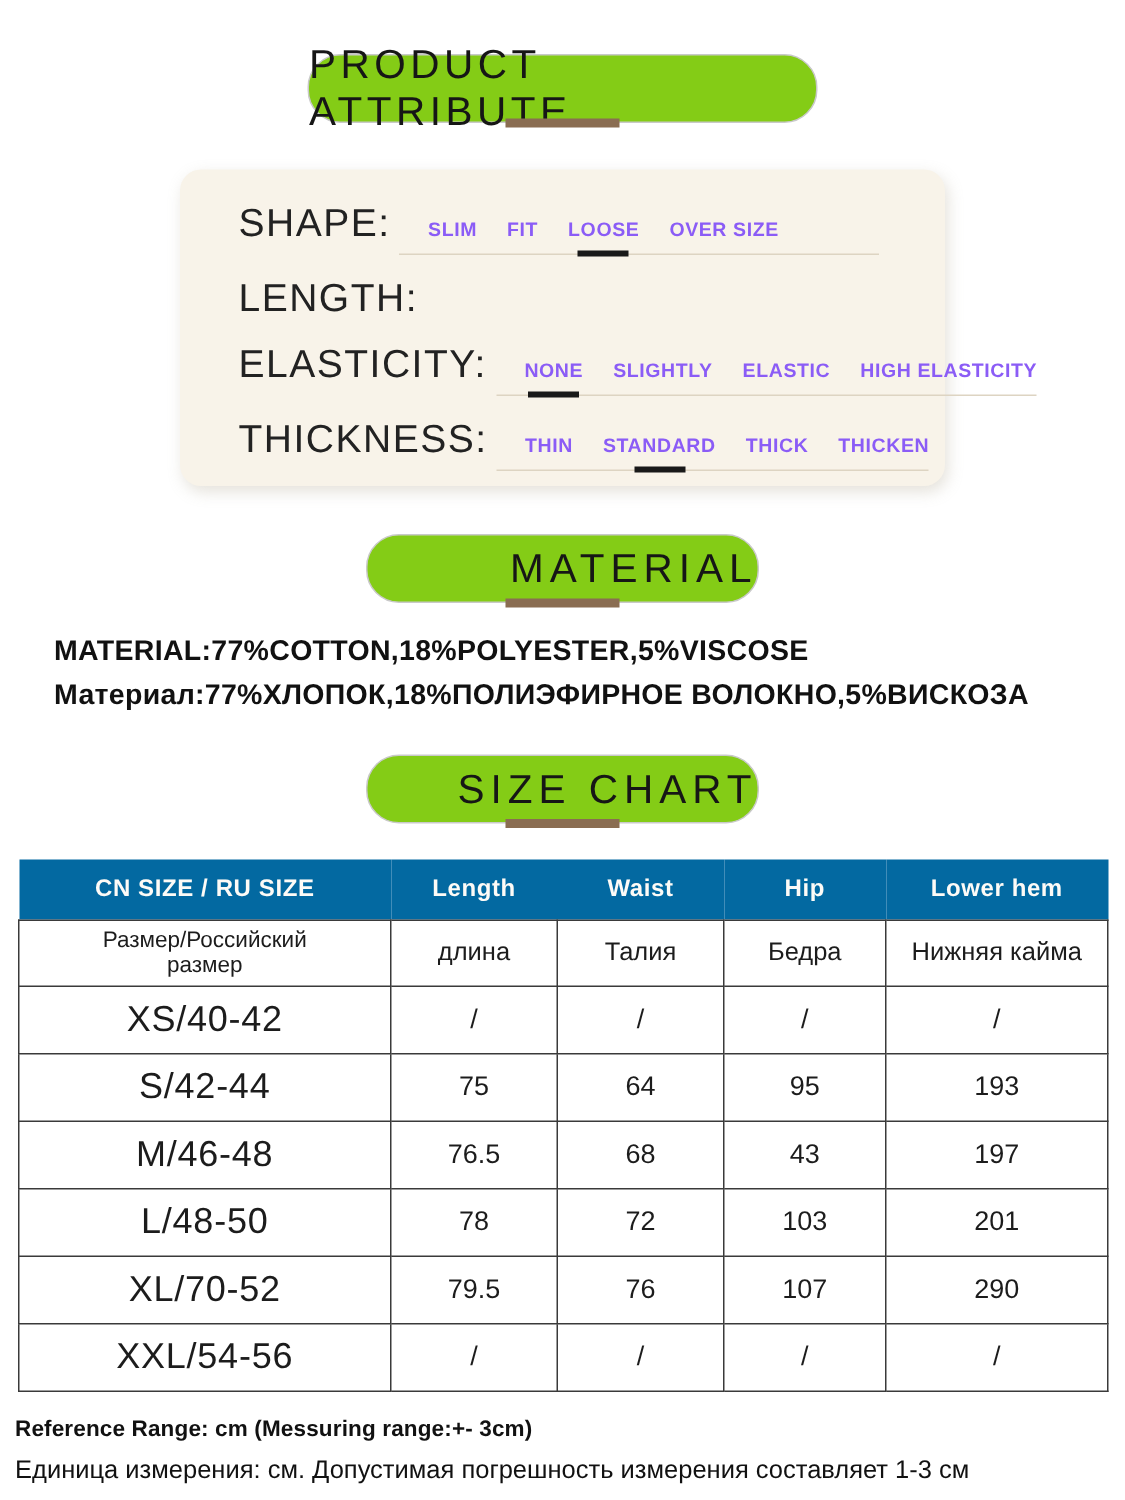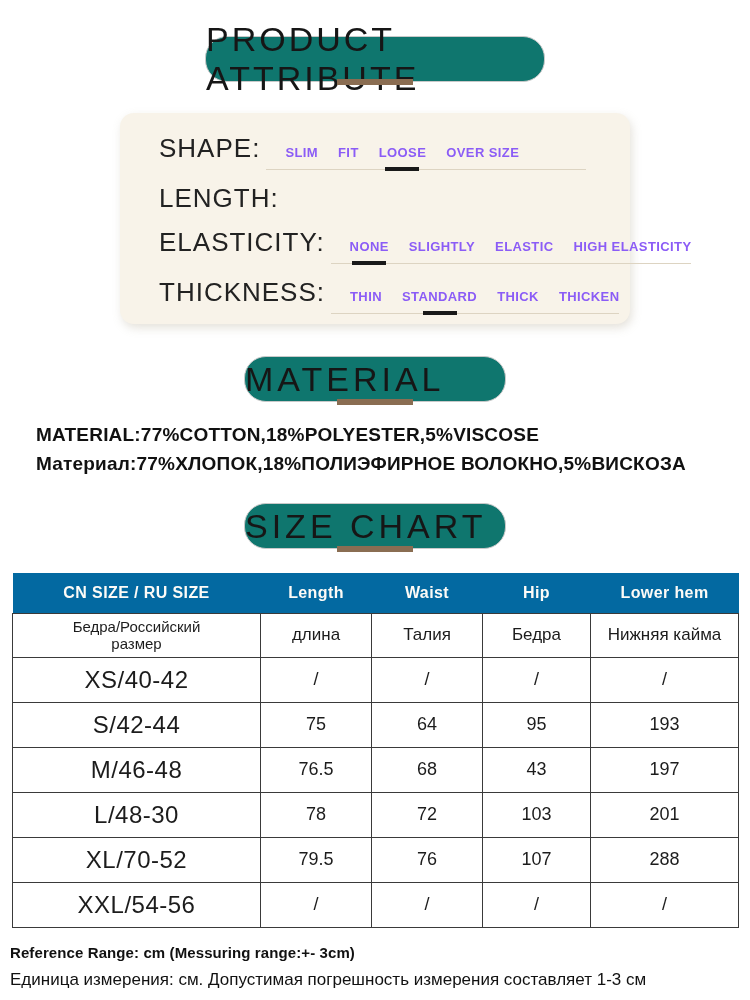--- a/index.html
+++ b/index.html
@@ -1,23 +1,23 @@
 <!DOCTYPE html>
 <html><head>
 <meta charset="utf-8">
 <style>
   * { margin:0; padding:0; box-sizing:border-box; }
   html,body { width:750px; height:1000px; background:#ffffff;
     font-family:"Liberation Sans", sans-serif; color:#1c1c1c; overflow:hidden; }
 
   
-  .pill { position:relative; margin:0 auto; background:#0f766e;
+  .pill { position:relative; margin:0 auto; background:#84cc16;
     border:1.5px solid #c9c9c9; border-radius:22px; height:46px;
-    display:flex; align-items:center; justify-content:flex-start;
-    font-size:34px; letter-spacing:3px; color:#161616; font-weight:400; }
+    display:flex; align-items:center; justify-content:flex-end;
+    font-size:27px; letter-spacing:3px; color:#161616; font-weight:400; }
   .pill .accent-bar { position:absolute; left:50%; bottom:-4px;
     transform:translateX(-50%); width:76px; height:6px; background:#8a6d52; }
   #pill-attr { width:340px; margin-top:36px; }
   #pill-material { width:262px; margin-top:32px; letter-spacing:4px; }
   #pill-size { width:262px; margin-top:28px; letter-spacing:4px; }
 
   
   .attr-card { width:510px; margin:31px auto 0; background:#f8f3e9;
     border-radius:14px; padding:20px 0 10px 12px;
     box-shadow:2px 4px 10px rgba(170,158,135,0.30); }
@@ -128,21 +128,21 @@
     <tr>
       <th>CN SIZE / RU SIZE</th>
       <th>Length</th>
       <th>Waist</th>
       <th>Hip</th>
       <th>Lower hem</th>
     </tr>
   </thead>
   <tbody>
     <tr class="sub-row">
-      <td><span>Бедра/Российский размер</span></td>
+      <td><span>Размер/Российский размер</span></td>
       <td>длина</td>
       <td>Талия</td>
       <td>Бедра</td>
       <td>Нижняя кайма</td>
     </tr>
     <tr class="data-row">
       <td>XS/40-42</td>
       <td>/</td>
       <td>/</td>
       <td>/</td>
@@ -156,32 +156,32 @@
       <td>193</td>
     </tr>
     <tr class="data-row">
       <td>M/46-48</td>
       <td>76.5</td>
       <td>68</td>
       <td>43</td>
       <td>197</td>
     </tr>
     <tr class="data-row">
-      <td>L/48-30</td>
+      <td>L/48-50</td>
       <td>78</td>
       <td>72</td>
       <td>103</td>
       <td>201</td>
     </tr>
     <tr class="data-row">
       <td>XL/70-52</td>
       <td>79.5</td>
       <td>76</td>
       <td>107</td>
-      <td>288</td>
+      <td>290</td>
     </tr>
     <tr class="data-row">
       <td>XXL/54-56</td>
       <td>/</td>
       <td>/</td>
       <td>/</td>
       <td>/</td>
     </tr>
   </tbody>
 </table>

